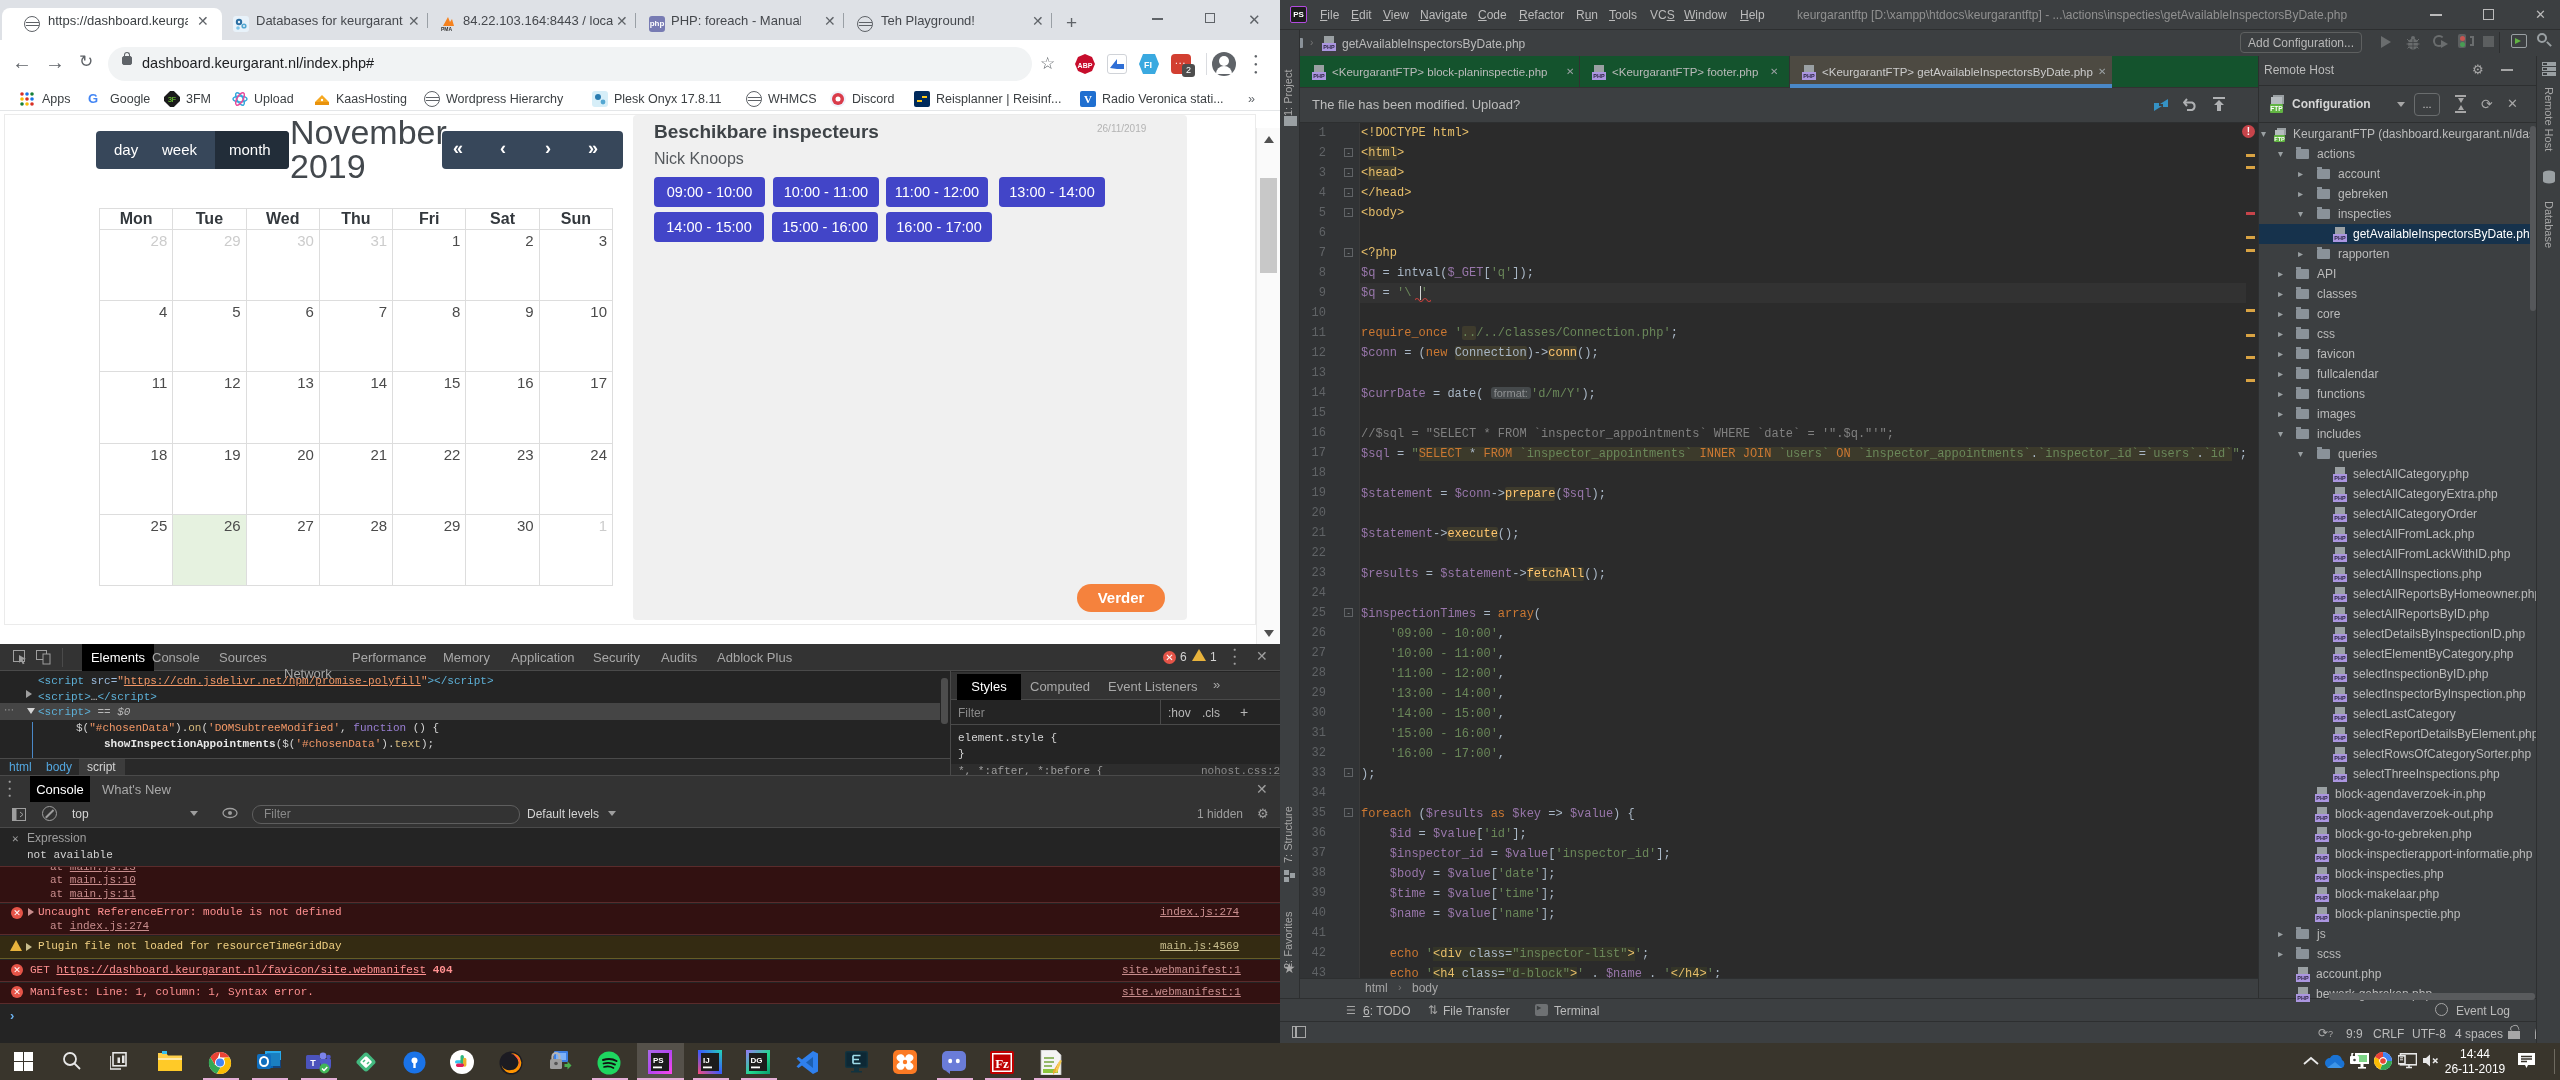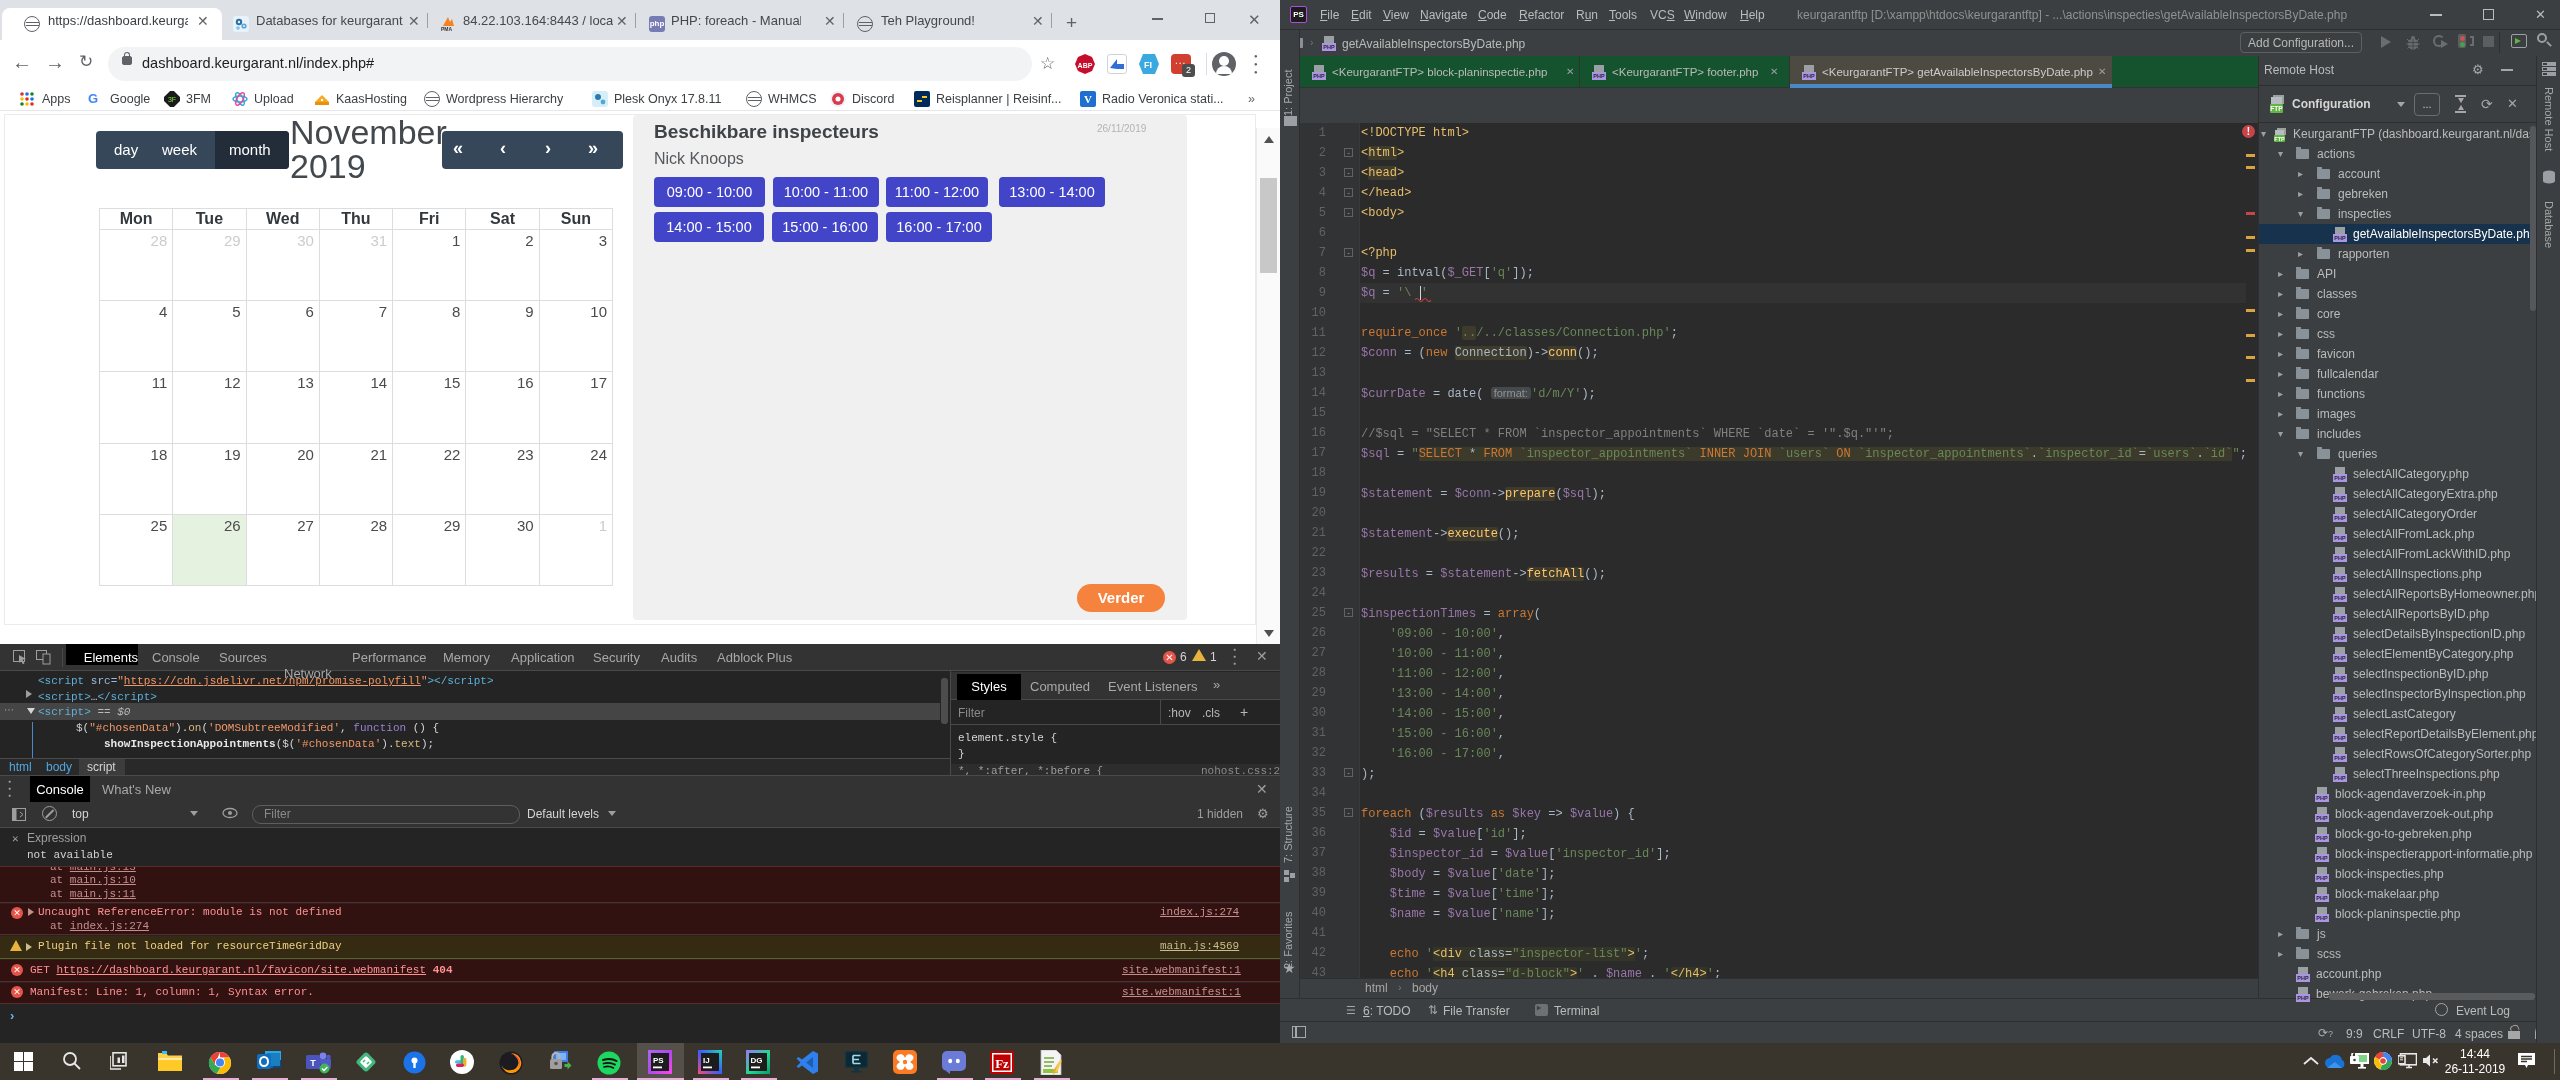--- a/index.html
+++ b/index.html
@@ -293,21 +293,21 @@
   <div class="abs" style="left:0;top:0;width:1280px;height:27px;background:#333;border-bottom:1px solid #4a4a4a">
     <svg class="abs" style="left:13px;top:6px" width="15" height="15">
             <rect x="0.5" y="0.5" width="11" height="11" fill="none" stroke="#9e9e9e"></rect>
             <path d="M6 5 L13 9 L9.5 9.8 L11.5 13.5 L9.8 14.3 L8 10.7 L6 13 Z" fill="#9e9e9e"></path>
           </svg>
     <svg class="abs" style="left:36px;top:6px" width="16" height="15">
             <rect x="0.5" y="0.5" width="10" height="9" fill="none" stroke="#9e9e9e"></rect>
             <rect x="7" y="4" width="7" height="10" fill="#333" stroke="#9e9e9e"></rect>
           </svg>
     <div class="abs" style="left:62px;top:4px;width:1px;height:19px;background:#4a4a4a"></div>
-    <div class="abs" style="left:66px;top:0;width:72px;height:21px;background:#000;color:#fff;font-size:13px;text-align:right;line-height:27px">Elements</div>
+    <div class="abs" style="left:82px;top:0;width:72px;height:27px;background:#000;color:#fff;font-size:13px;text-align:center;line-height:27px">Elements</div>
     <div class="abs dt" style="left:152px;top:6px">Console</div>
     <div class="abs dt" style="left:219px;top:6px">Sources</div>
     <div class="abs dt" style="left:284px;top:22px">Network</div>
     <div class="abs dt" style="left:352px;top:6px">Performance</div>
     <div class="abs dt" style="left:443px;top:6px">Memory</div>
     <div class="abs dt" style="left:511px;top:6px">Application</div>
     <div class="abs dt" style="left:593px;top:6px">Security</div>
     <div class="abs dt" style="left:661px;top:6px">Audits</div>
     <div class="abs dt" style="left:717px;top:6px">Adblock Plus</div>
     <div class="abs" style="left:1163px;top:7px;width:13px;height:13px;border-radius:50%;background:#e55448;color:#fff;font-size:10px;text-align:center;line-height:13px">✕</div>
@@ -481,20 +481,35 @@
     <div class="phpico abs" style="left:312px;top:9px"></div>
     <div class="abs" style="left:332px;top:10px;font-size:11.5px;color:#bbb">&lt;KeurgarantFTP&gt; footer.php</div>
     <div class="abs" style="left:490px;top:10px;color:#9aa0a3;font-size:10px">✕</div>
     <div class="abs" style="left:510px;top:0;width:322px;height:32px;background:#4d4a42"></div>
     <div class="phpico abs" style="left:522px;top:9px"></div>
     <div class="abs" style="left:542px;top:10px;font-size:11.5px;color:#ccc">&lt;KeurgarantFTP&gt; getAvailableInspectorsByDate.php</div>
     <div class="abs" style="left:818px;top:10px;color:#9aa0a3;font-size:10px">✕</div>
     <div class="abs" style="left:510px;top:28px;width:322px;height:4px;background:#4a88c7"></div>
   </div>
 
+  <div class="abs" style="left:20px;top:88px;width:958px;height:35px;background:#3c3f41;border-bottom:1px solid #2d2f30">
+    <div class="abs" style="left:12px;top:9px;font-size:13px;color:#bcbcbc">The file has been modified. Upload?</div>
+    <svg class="abs" style="left:852px;top:9px" width="18" height="16">
+          <path d="M16 2 L8 7 L11 7 L11 10 L16 10 Z" fill="#3592c4"></path>
+          <path d="M2 14 L10 9 L7 9 L7 6 L2 6 Z" fill="#3592c4"></path>
+        </svg>
+    <svg class="abs" style="left:883px;top:8px" width="16" height="16">
+          <path d="M4 3 L1 6.5 L4 10" fill="none" stroke="#afb1b3" stroke-width="2"></path>
+          <path d="M1.5 6.5 L9 6.5 A4 4 0 0 1 9 14 L4 14" fill="none" stroke="#afb1b3" stroke-width="2"></path>
+        </svg>
+    <svg class="abs" style="left:911px;top:8px" width="16" height="16">
+          <rect x="2" y="1" width="12" height="2" fill="#afb1b3"></rect>
+          <path d="M8 4 L13 9 L10 9 L10 15 L6 15 L6 9 L3 9 Z" fill="#afb1b3"></path>
+        </svg>
+  </div>
 
   <div class="abs" style="left:0;top:30px;width:20px;height:992px;background:#3c3f41;border-right:1px solid #2d2f30"></div>
   <div class="abs" style="left:-19px;top:81px;width:56px;height:14px;color:#a7a7a7;font-size:11px;transform:rotate(-90deg);white-space:nowrap">1: Project</div>
   <div class="abs" style="left:4px;top:116px;width:13px;height:10px;background:#9aa0a3"></div>
   <div class="abs" style="left:-22px;top:825px;width:62px;height:14px;color:#a7a7a7;font-size:11px;transform:rotate(-90deg);white-space:nowrap">7: Structure</div>
   <svg class="abs" style="left:4px;top:870px" width="12" height="12">
         <rect x="0" y="0" width="5" height="5" fill="#9aa0a3"></rect>
         <rect x="6" y="3" width="5" height="5" fill="#9aa0a3"></rect>
         <rect x="0" y="7" width="5" height="5" fill="#9aa0a3"></rect>
       </svg>

